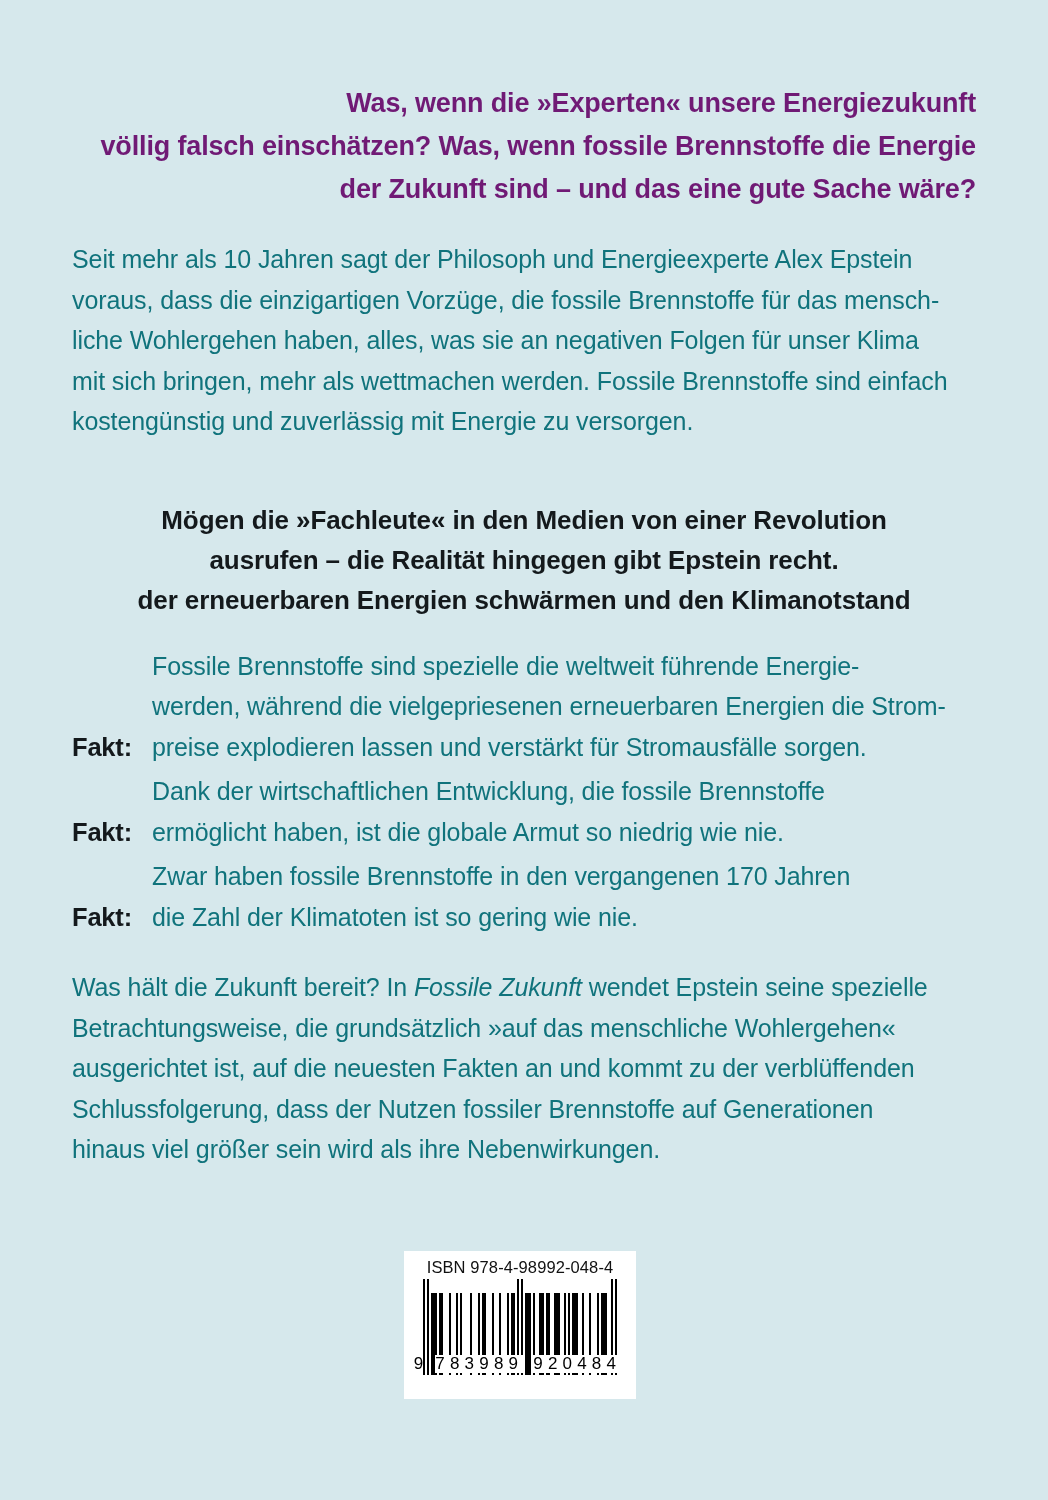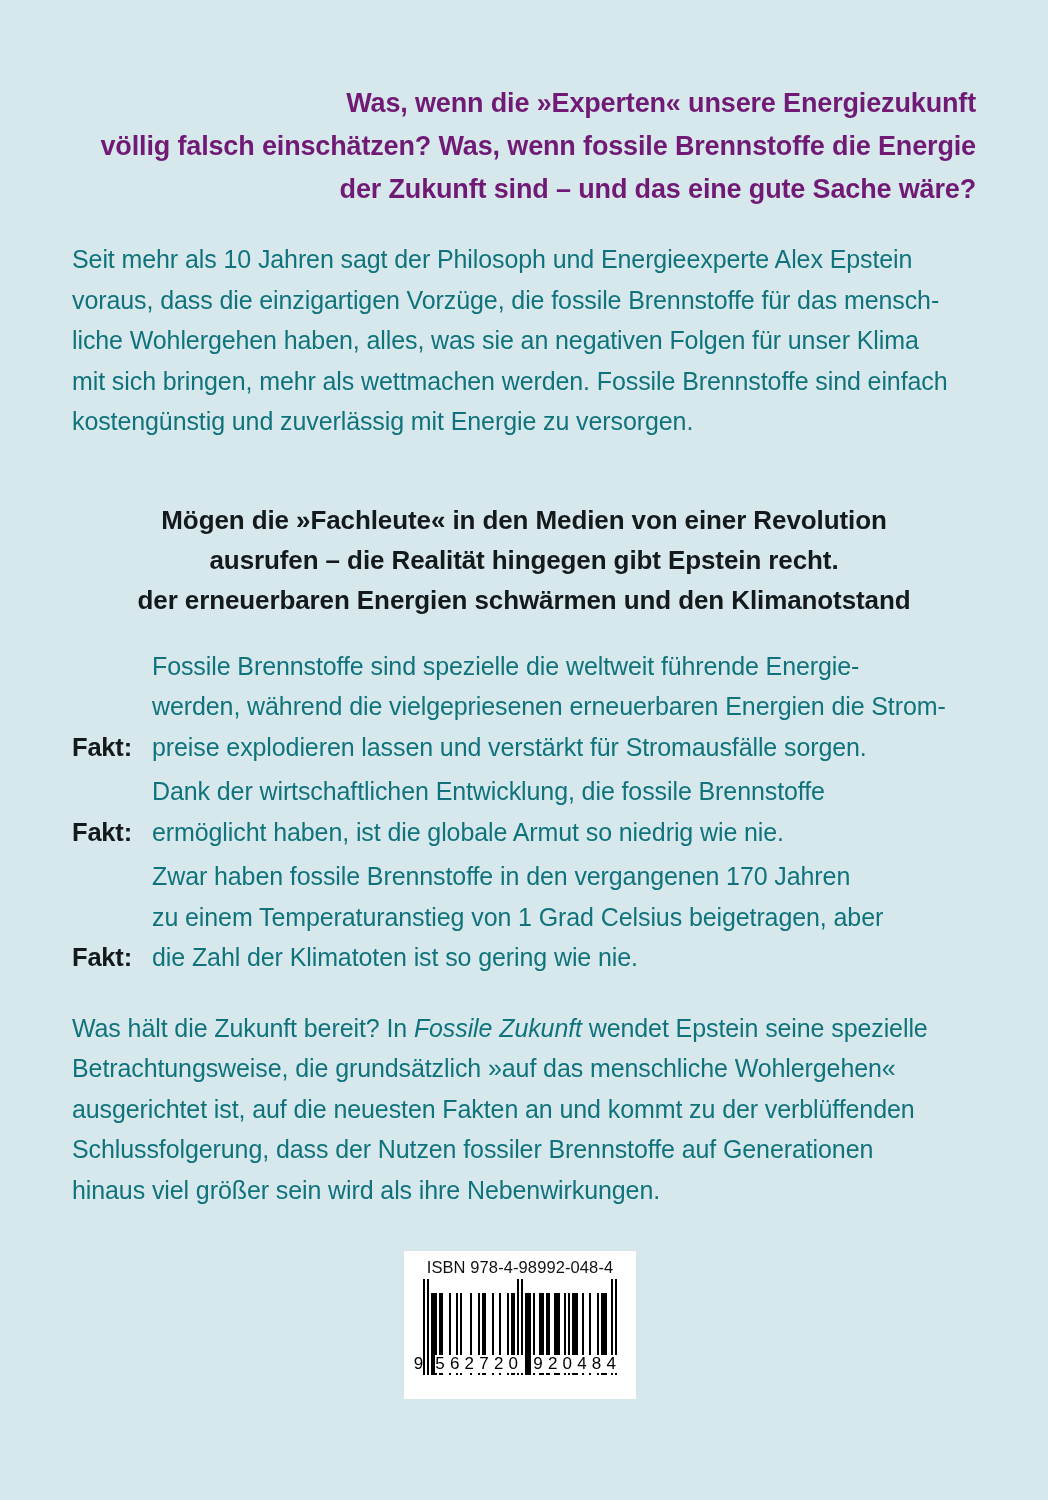--- a/index.html
+++ b/index.html
@@ -182,21 +182,20 @@
         <div class="fact-text">
           <span class="ln">Dank der wirtschaftlichen Entwicklung, die fossile Brennstoffe</span>
           <span class="ln">ermöglicht haben, ist die globale Armut so niedrig wie nie.</span>
         </div>
       </div>
 
       <div class="fact-row">
         <div class="fact-label">Fakt:</div>
         <div class="fact-text">
           <span class="ln">Zwar haben fossile Brennstoffe in den vergangenen 170 Jahren</span>
-          <span class="ln">zu einem Temperaturanstieg von 1 Grad Celsius beigetragen, aber</span>
           <span class="ln">die Zahl der Klimatoten ist so gering wie nie.</span>
         </div>
       </div>
 
     </div>
 
     <div class="body-para closing">
       <span class="ln"><span>Was hält die Zukunft bereit? In </span><em>Fossile Zukunft</em><span> wendet Epstein seine spezielle</span></span>
       <span class="ln">Betrachtungsweise, die grundsätzlich »auf das menschliche Wohlergehen«</span>
       <span class="ln">ausgerichtet ist, auf die neuesten Fakten an und kommt zu der verblüffenden</span>
@@ -264,18 +263,18 @@
         <span style="width: 2.05px; height: 82px; background: rgb(0, 0, 0);"></span>
         <span style="width: 2.05px; height: 82px; background: transparent;"></span>
         <span style="width: 6.15px; height: 82px; background: rgb(0, 0, 0);"></span>
         <span style="width: 4.1px; height: 82px; background: transparent;"></span>
         <span style="width: 2.05px; height: 96px; background: rgb(0, 0, 0);"></span>
         <span style="width: 2.05px; height: 96px; background: transparent;"></span>
         <span style="width: 2.05px; height: 96px; background: rgb(0, 0, 0);"></span>
       </div>
     <div class="digits-row">
       <span class="d dg-lead">9</span>
-      <span class="d dg-group dg-mid">562720</span>
+      <span class="d dg-group dg-mid">783989</span>
       <span class="d dg-group dg-mid">920484</span>
     </div>
   </div>
 
 </div>
 
 </body></html>

